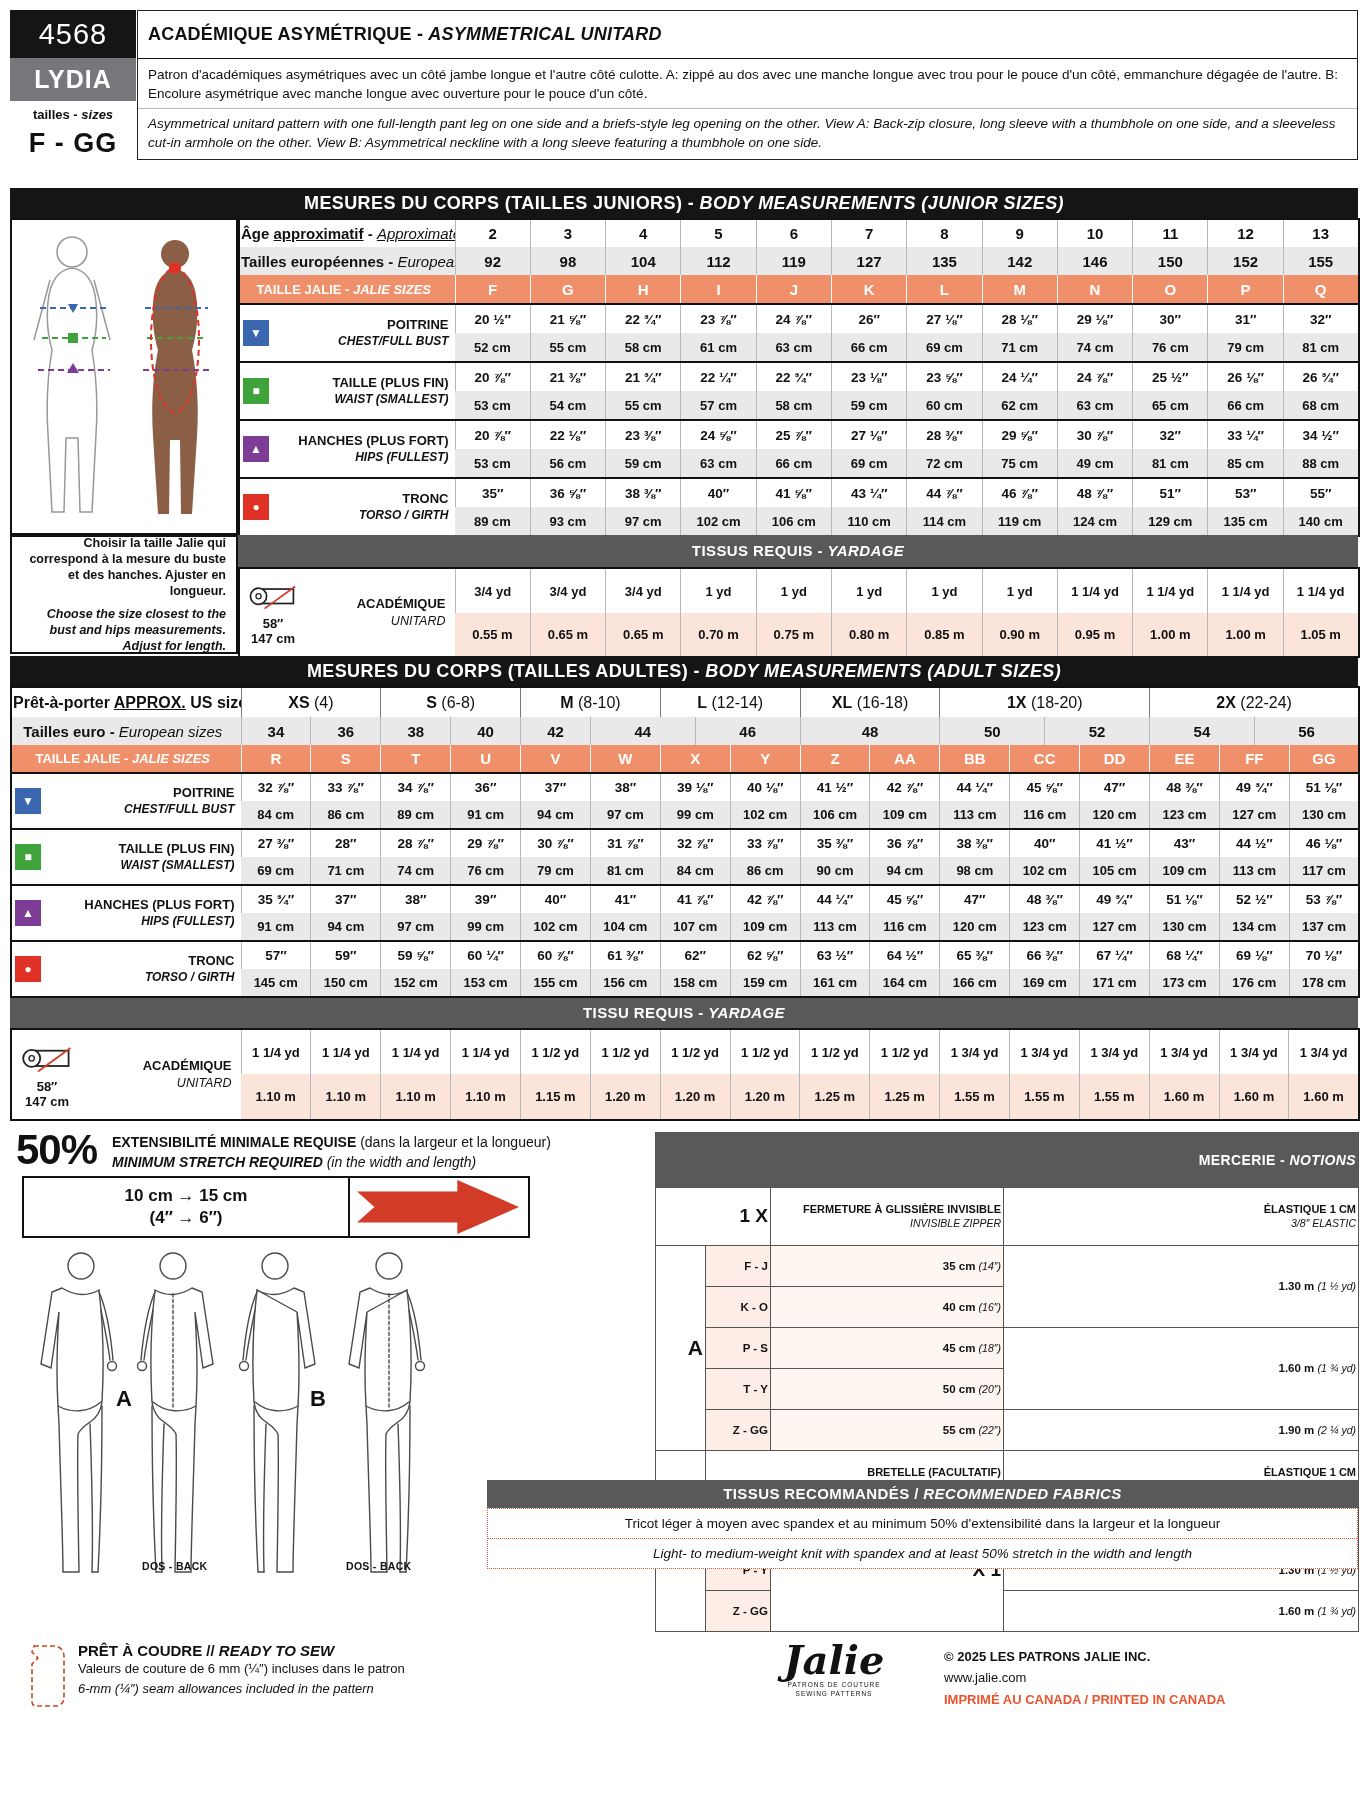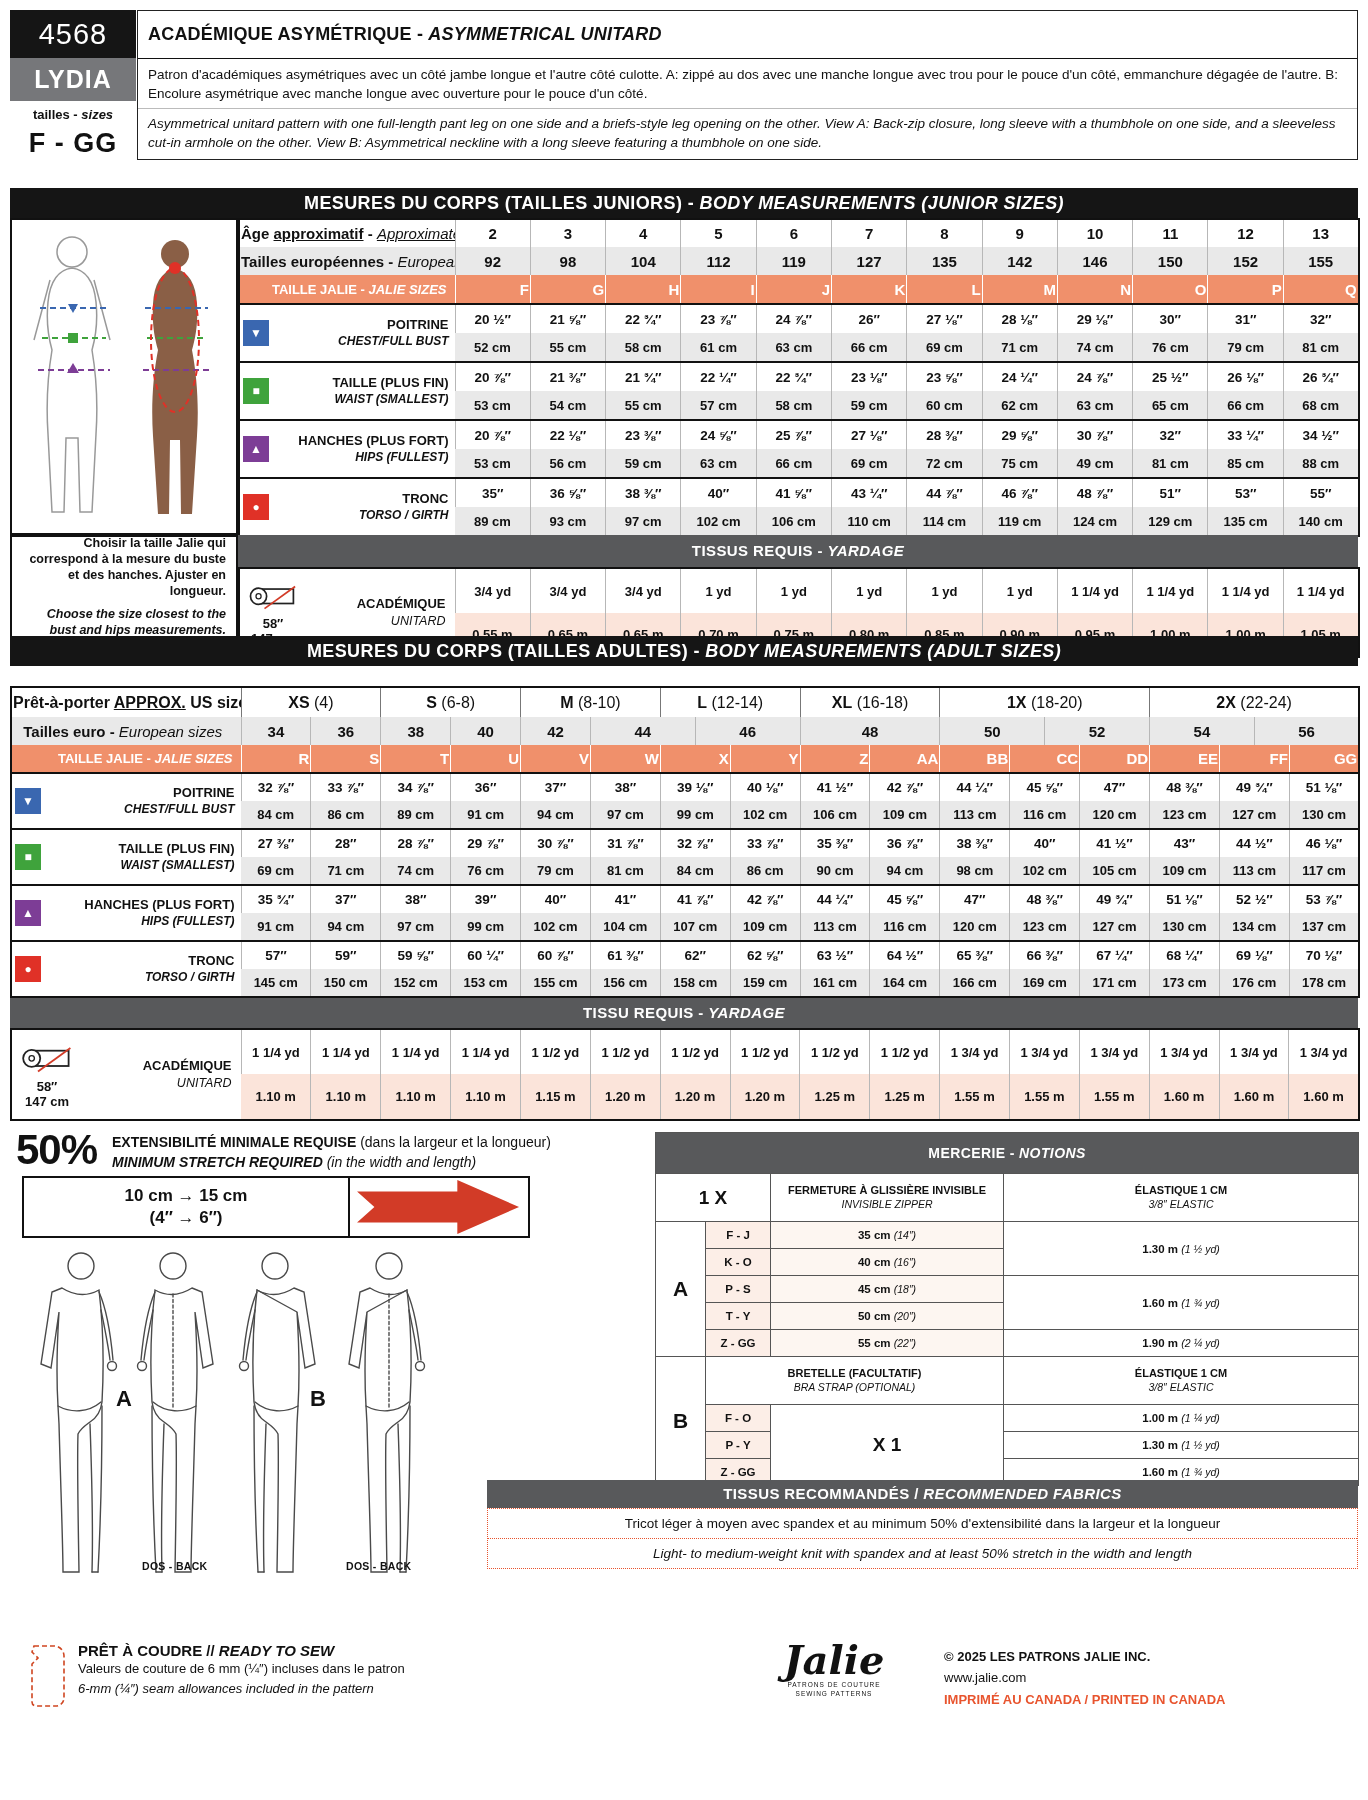--- a/index.html
+++ b/index.html
@@ -27,21 +27,21 @@
              font-size:18px;font-weight:bold;line-height:30px;letter-spacing:.4px;}
   .bar-dark{background:#58595b;color:#fff;text-align:center;font-weight:bold;font-size:15px;
             letter-spacing:.4px;}
 
   
   table.meas{border-collapse:collapse;table-layout:fixed;border:2px solid #111;}
   table.meas td{border-left:1px solid #b7b7b7;overflow:hidden;white-space:nowrap;}
   table.meas td:first-child{border-left:none;}
   tr.r-age td{font-size:15px;font-weight:bold;text-align:center;}
   tr.r-euro td{font-size:15px;font-weight:bold;text-align:center;background:#e9e9e9;}
-  tr.r-jalie td{font-size:15px;font-weight:bold;text-align:right;background:#f0906b;color:#fff;
+  tr.r-jalie td{font-size:15px;font-weight:bold;text-align:center;background:#f0906b;color:#fff;
                 border-left:1px solid rgba(255,255,255,.75);}
   tr.r-us td{font-size:16px;text-align:center;border-left:1px solid #777;}
   tr.r-in td{font-size:13.5px;font-weight:bold;text-align:center;border-top:2px solid #111;}
   tr.r-cm td{font-size:13px;font-weight:bold;text-align:center;background:#e9e9e9;}
   td.hlbl{text-align:right;padding-right:8px;font-size:13px;background:#fff;}
   tr.r-euro td.hlbl{background:#e9e9e9;}
   tr.r-jalie td.hlbl{background:#f0906b;font-size:13px;}
   td.hlbl i{font-weight:normal;}
   tr.r-jalie td.hlbl i{font-weight:bold;}
   .u{text-decoration:underline;}
@@ -85,21 +85,21 @@
   .sb-arrow{width:178px;border-left:2px solid #111;display:flex;align-items:center;justify-content:center;}
 
   
   .fig{position:absolute;}
   .figlabel{position:absolute;font-size:22px;font-weight:bold;}
   .figcap{position:absolute;font-size:10.5px;font-weight:bold;letter-spacing:.3px;}
   .str{fill:none;stroke:#4a4a4a;stroke-width:1.4;stroke-linecap:round;}
 
   
   table.notions{border-collapse:collapse;table-layout:fixed;border:1.5px solid #111;background:#fff;}
-  table.notions td,table.notions th{border:1px solid #555;text-align:center;padding:7px 2px;overflow:hidden;}
+  table.notions td,table.notions th{border:1px solid #555;text-align:right;padding:14px 2px;overflow:hidden;}
   th.nhead{background:#58595b;color:#fff;font-size:14px;font-weight:bold;letter-spacing:.4px;height:26px;border:1px solid #333;}
   td.nview{font-size:21px;font-weight:bold;}
   td.nqty{font-size:19px;font-weight:bold;}
   td.ntitle{font-size:11px;line-height:1.3;}
   td.ntitle b{font-size:11px;}
   td.ntitle i{font-size:10.5px;}
   td.nrange{background:#fceee7;font-size:11.5px;font-weight:bold;}
   td.nval{font-size:11.5px;background:#fdf6f1;}
   td.nval b{font-size:11.5px;} td.nval i{font-size:10.5px;}
   td.nel{font-size:11.5px;} td.nel b{font-size:11.5px;} td.nel i{font-size:10.5px;}
@@ -481,21 +481,21 @@
           <td colspan="1">0.85 m</td>
           <td colspan="1">0.90 m</td>
           <td colspan="1">0.95 m</td>
           <td colspan="1">1.00 m</td>
           <td colspan="1">1.00 m</td>
           <td colspan="1">1.05 m</td>
         </tr>
   </tbody>
     </table>
 
-  <div class="abs bar-black" style="top:636px;">
+  <div class="abs bar-black" style="top:656px;">
     <span>MESURES DU CORPS (TAILLES ADULTES) - </span><i>BODY MEASUREMENTS (ADULT SIZES)</i>
   </div>
 
   <table class="meas abs" style="left:10px;top:686px;width:1348px;">
     <colgroup>
         <col style="width:230px;">
       </colgroup>
       <colgroup>
         <col style="width: 34.94px;">
         <col style="width: 34.94px;">

